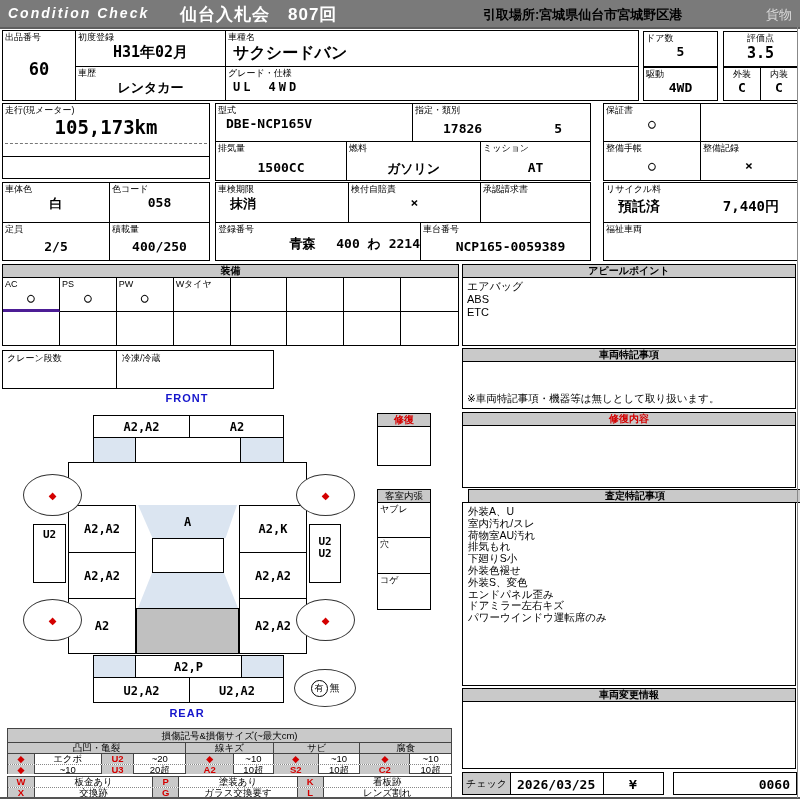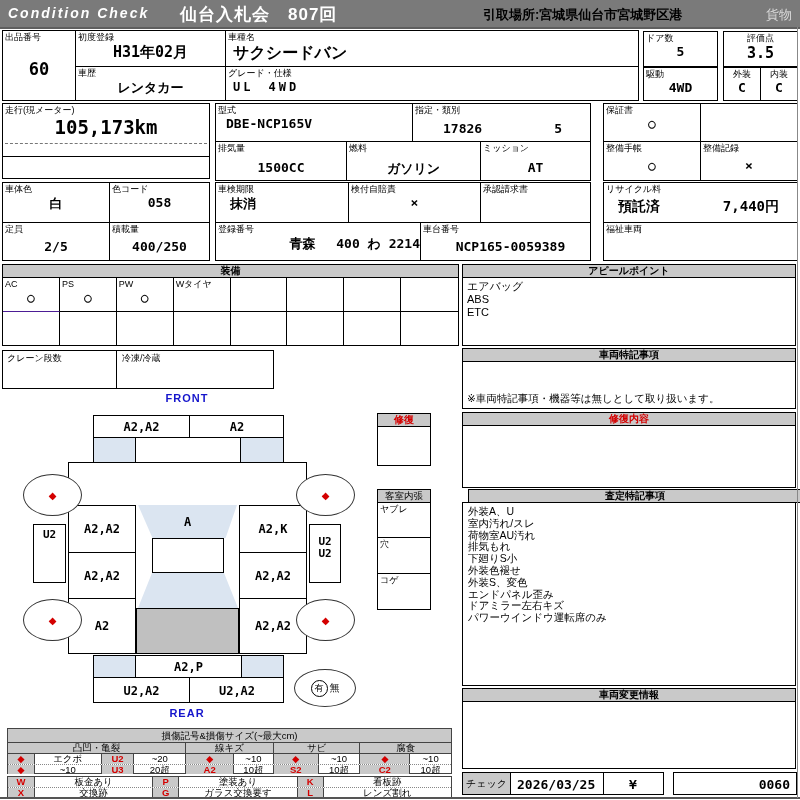--- a/index.html
+++ b/index.html
@@ -168,21 +168,21 @@
     <span class="l">リサイクル料</span>
     <span class="v" style="position:absolute;left:14px;top:15px;font-size:14px">預託済</span>
     <span class="v" style="position:absolute;right:18px;top:15px;font-size:14px">7,440円</span>
   </div>
   <div class="c" style="left:603px;top:222px;width:195px;height:39px">
     <span class="l">福祉車両</span>
   </div>
 
   <div class="h" style="left:2px;top:264px;width:457px;height:14px">装備</div>
   <div class="bx" style="left:2px;top:277px;width:457px;height:69px;display:grid;grid-template-columns:repeat(8,1fr);grid-template-rows:34px 33px">
-    <div style="border-right:1px solid #000;border-bottom:1px solid #4c1d95;position:relative">
+    <div style="border-right:1px solid #000;border-bottom:3px solid #4c1d95;position:relative">
       <span class="l">AC</span>
       <div class="v">○</div>
     </div>
     <div style="border-right:1px solid #000;border-bottom:1px solid #000;position:relative">
       <span class="l">PS</span>
       <div class="v">○</div>
     </div>
     <div style="border-right:1px solid #000;border-bottom:1px solid #000;position:relative">
       <span class="l">PW</span>
       <div class="v">○</div>

